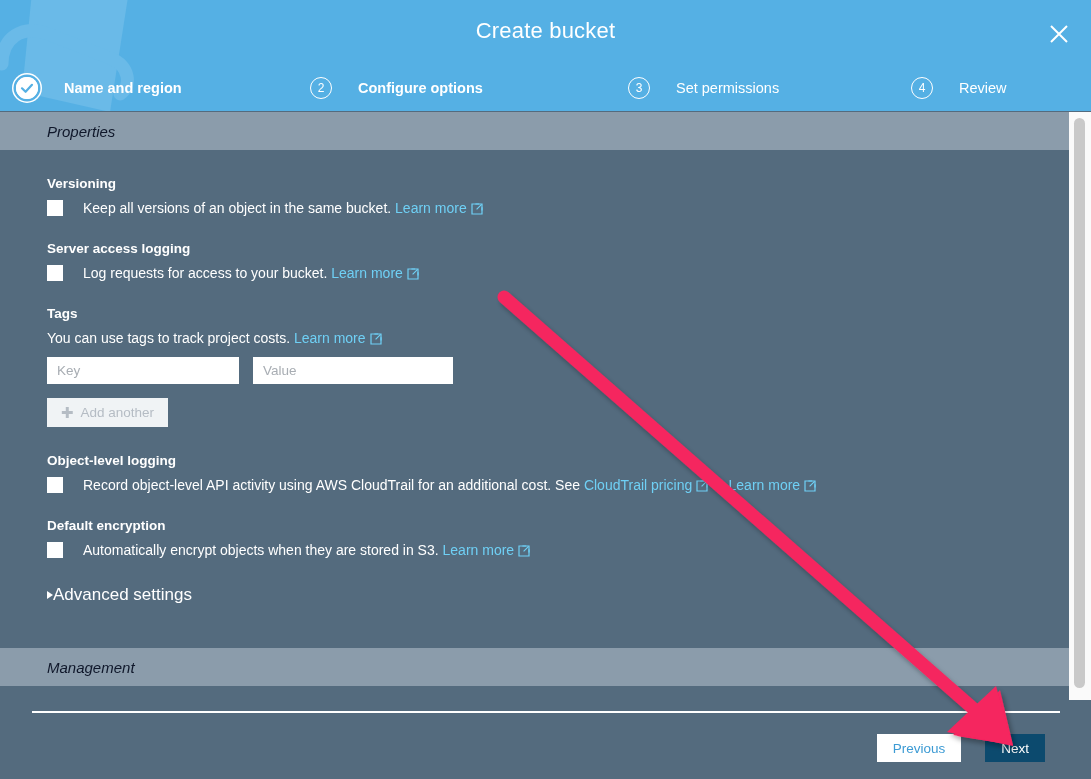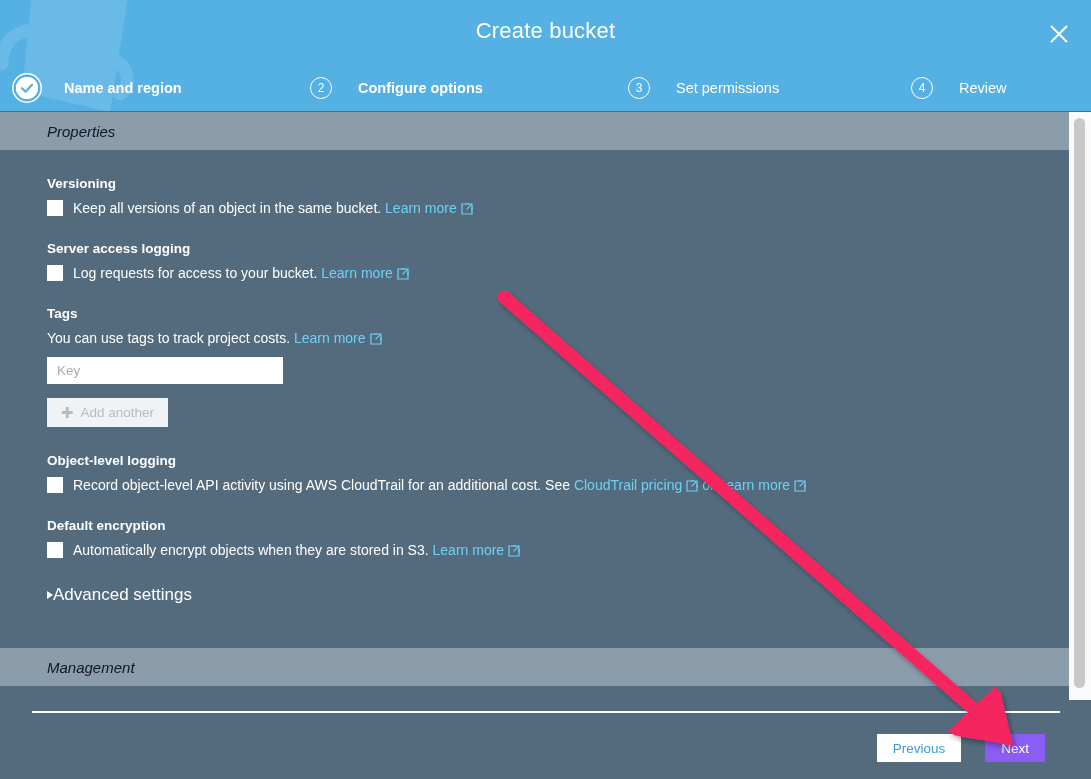--- a/index.html
+++ b/index.html
@@ -133,21 +133,21 @@
   .group { position: absolute; left: 47px; }
   .group-title {
     color: #ffffff;
     font-size: 13.5px;
     font-weight: bold;
     margin-bottom: 9px;
   }
   .checkrow {
     display: flex;
     align-items: flex-start;
-    gap: 10px;
+    gap: 20px;
   }
   .cbox {
     width: 16px; height: 16px;
     background: #ffffff;
     border: 1px solid #ffffff;
     flex: 0 0 auto;
     cursor: pointer;
   }
   .ctext {
     color: #ffffff;
@@ -176,21 +176,21 @@
     height: 27px;
     background: #ffffff;
     border: none;
     padding: 0 10px;
     font-family: "Liberation Sans", sans-serif;
     font-size: 13.5px;
     color: #333333;
     outline: none;
   }
   .tag-input::placeholder { color: #a8adb3; }
-  #tag-key   { width: 236px; }
+  #tag-key   { width: 192px; }
   #tag-value { width: 200px; }
 
   .add-another {
     margin-top: 14px;
     width: 121px;
     height: 29px;
     background: #f0f3f5;
     border: none;
     display: flex;
     align-items: center;
@@ -257,21 +257,21 @@
     cursor: pointer;
     display: flex;
     align-items: center;
     justify-content: center;
   }
   .btn-secondary {
     background: #ffffff;
     color: #3d9bd4;
   }
   .btn-primary {
-    background: #8b5cf6;
+    background: #0c4a6e;
     color: #ffffff;
   }
 
   
   .scrollbar-track {
     position: absolute;
     right: 0; top: 112px;
     width: 22px;
     height: 588px;
     background: #fafafa;
@@ -386,20 +386,21 @@
       <div class="desc">
         <span>You can use tags to track project costs.</span>
         <a class="lnk">Learn more</a><span class="ext-icon"><svg width="12" height="12" viewBox="0 0 12 12">
               <path d="M 4.4 1 L 11 1 L 11 7.6" stroke="#6fd0f5" stroke-width="1.2" fill="none"></path>
               <path d="M 10.6 1.4 L 5.6 6.4" stroke="#6fd0f5" stroke-width="1.2" fill="none"></path>
               <path d="M 8.2 1 L 1 1 L 1 11 L 11 11 L 11 4.2" stroke="#6fd0f5" stroke-width="1.2" fill="none"></path>
             </svg></span>
       </div>
       <div class="tag-inputs">
         <input class="tag-input" id="tag-key" type="text" placeholder="Key" style="">
+        <input class="tag-input" id="tag-value" type="text" placeholder="Value" style="">
       </div>
       <button class="add-another">
         <span class="plus-icon">✚</span>
         <span>Add another</span>
       </button>
     </div>
 
     <div class="group" id="g-objlog">
       <div class="group-title">Object-level logging</div>
       <div class="checkrow">

